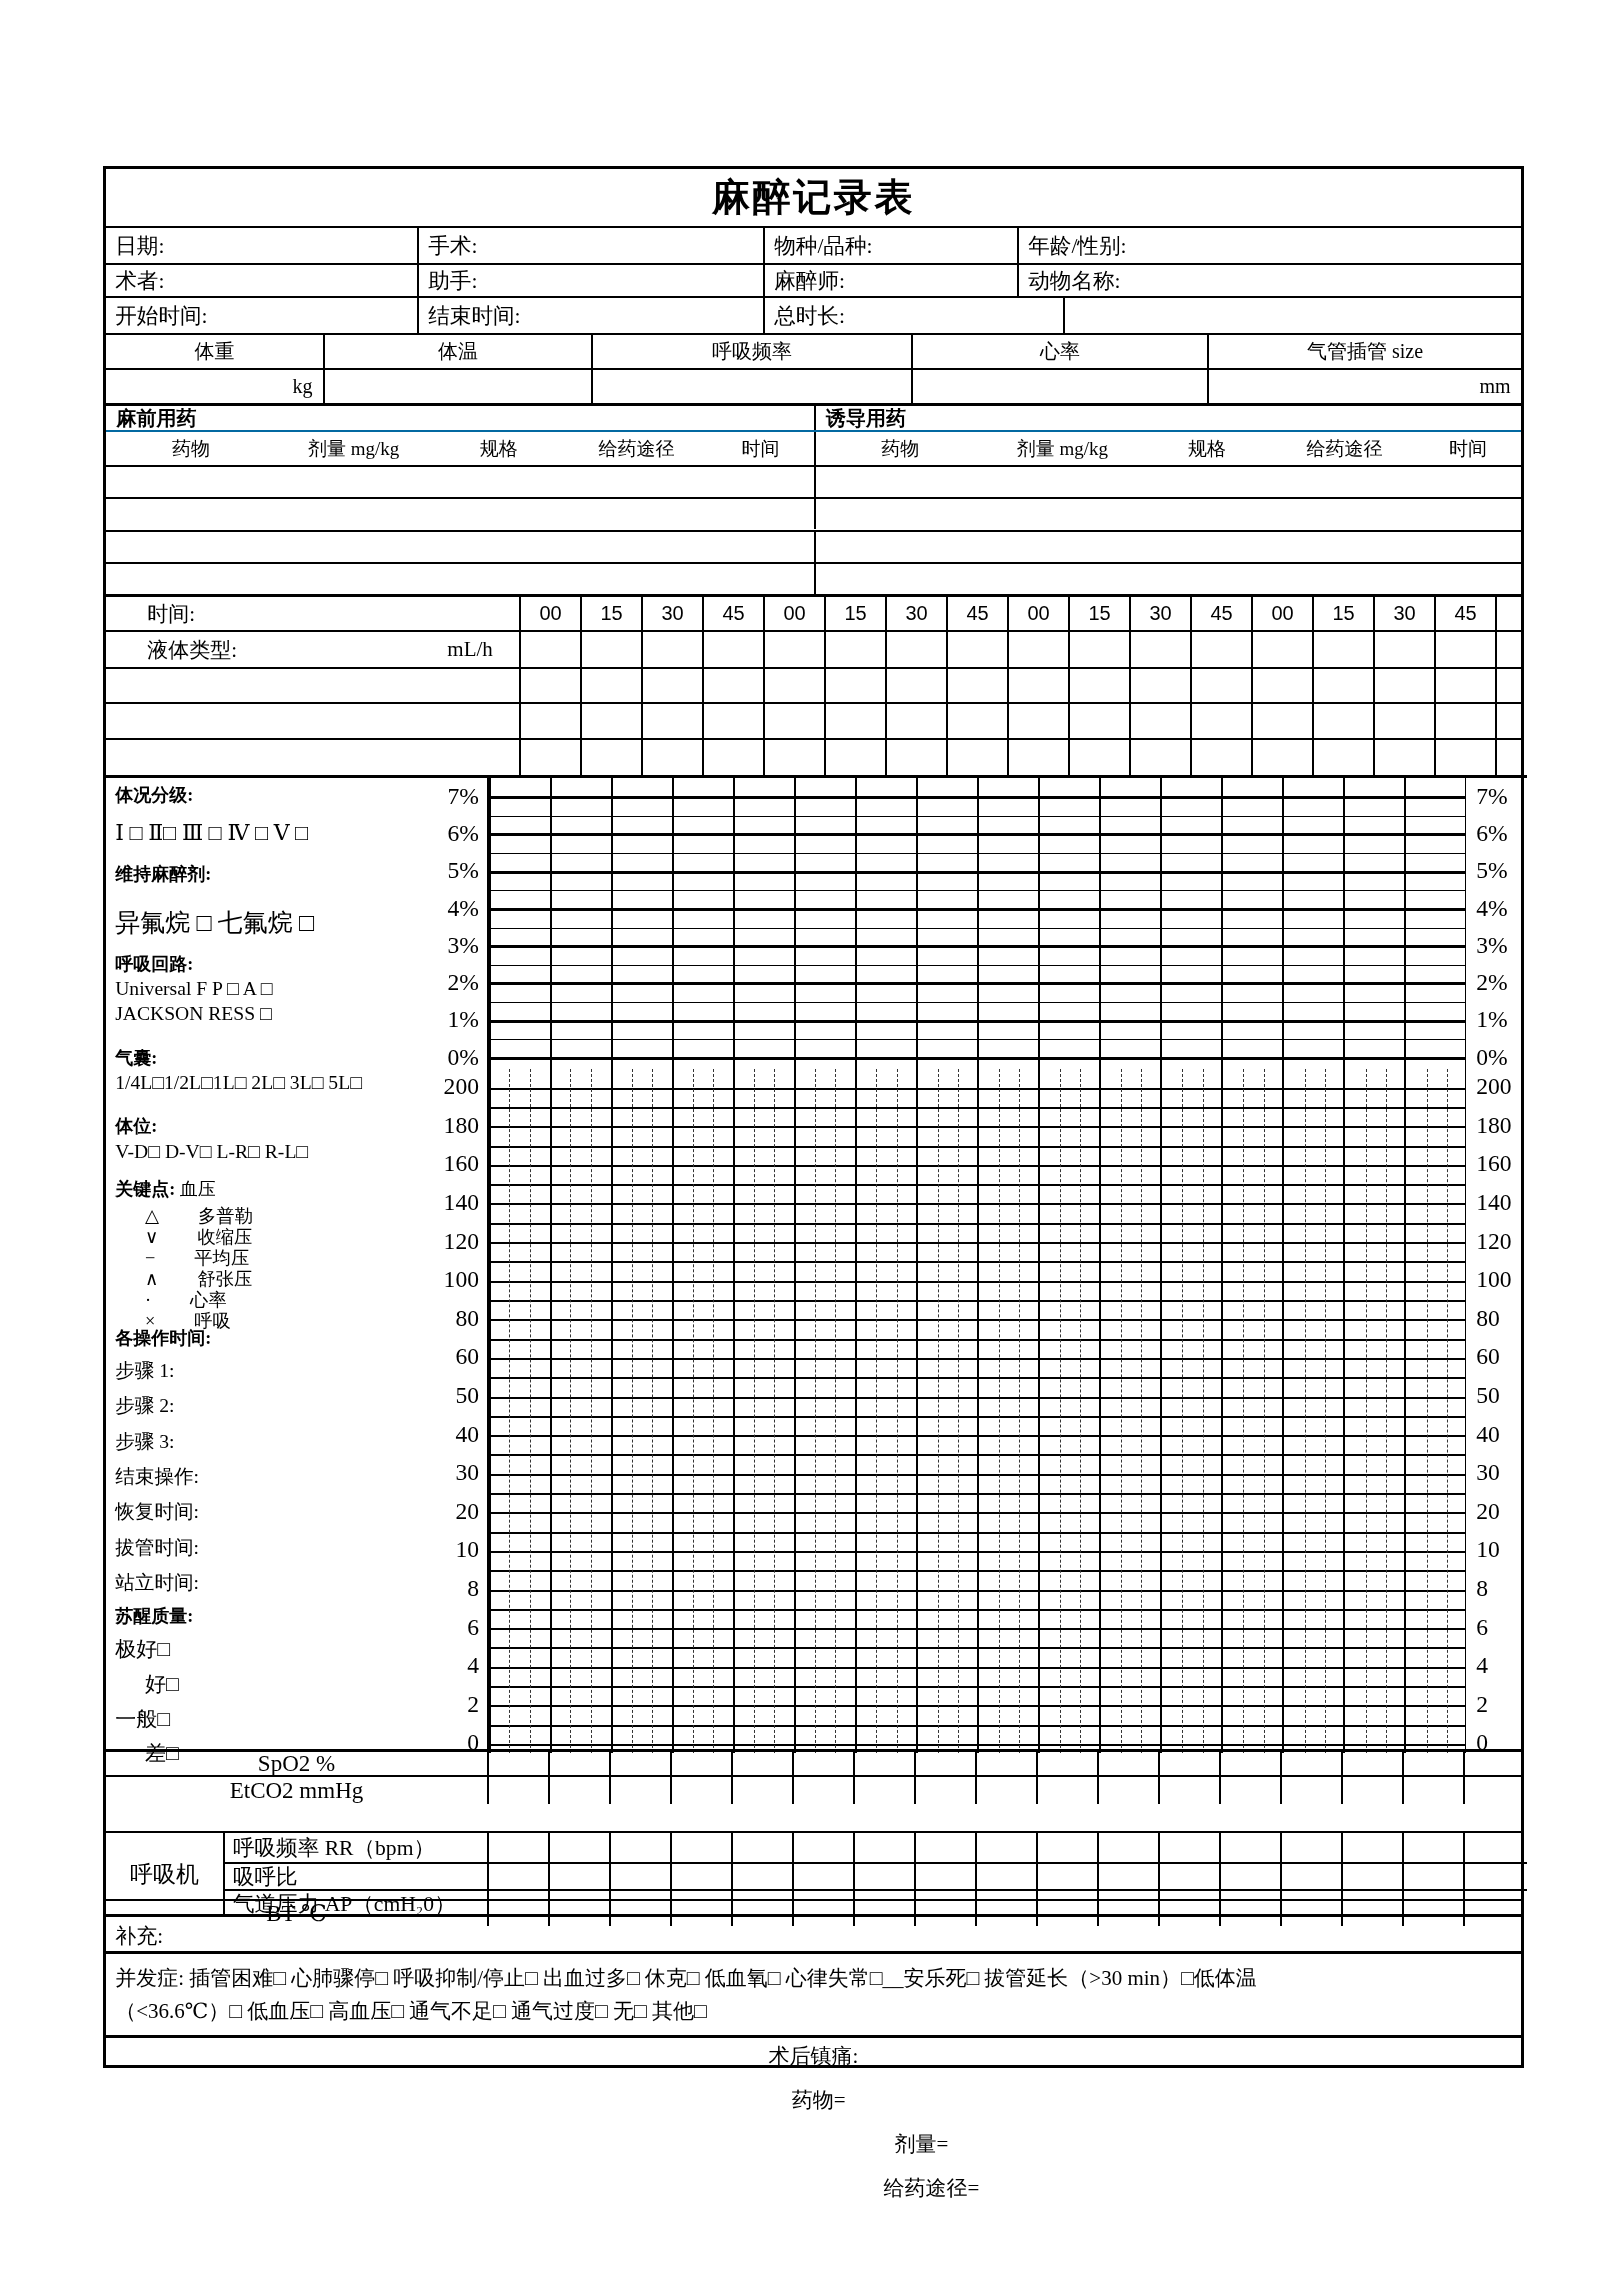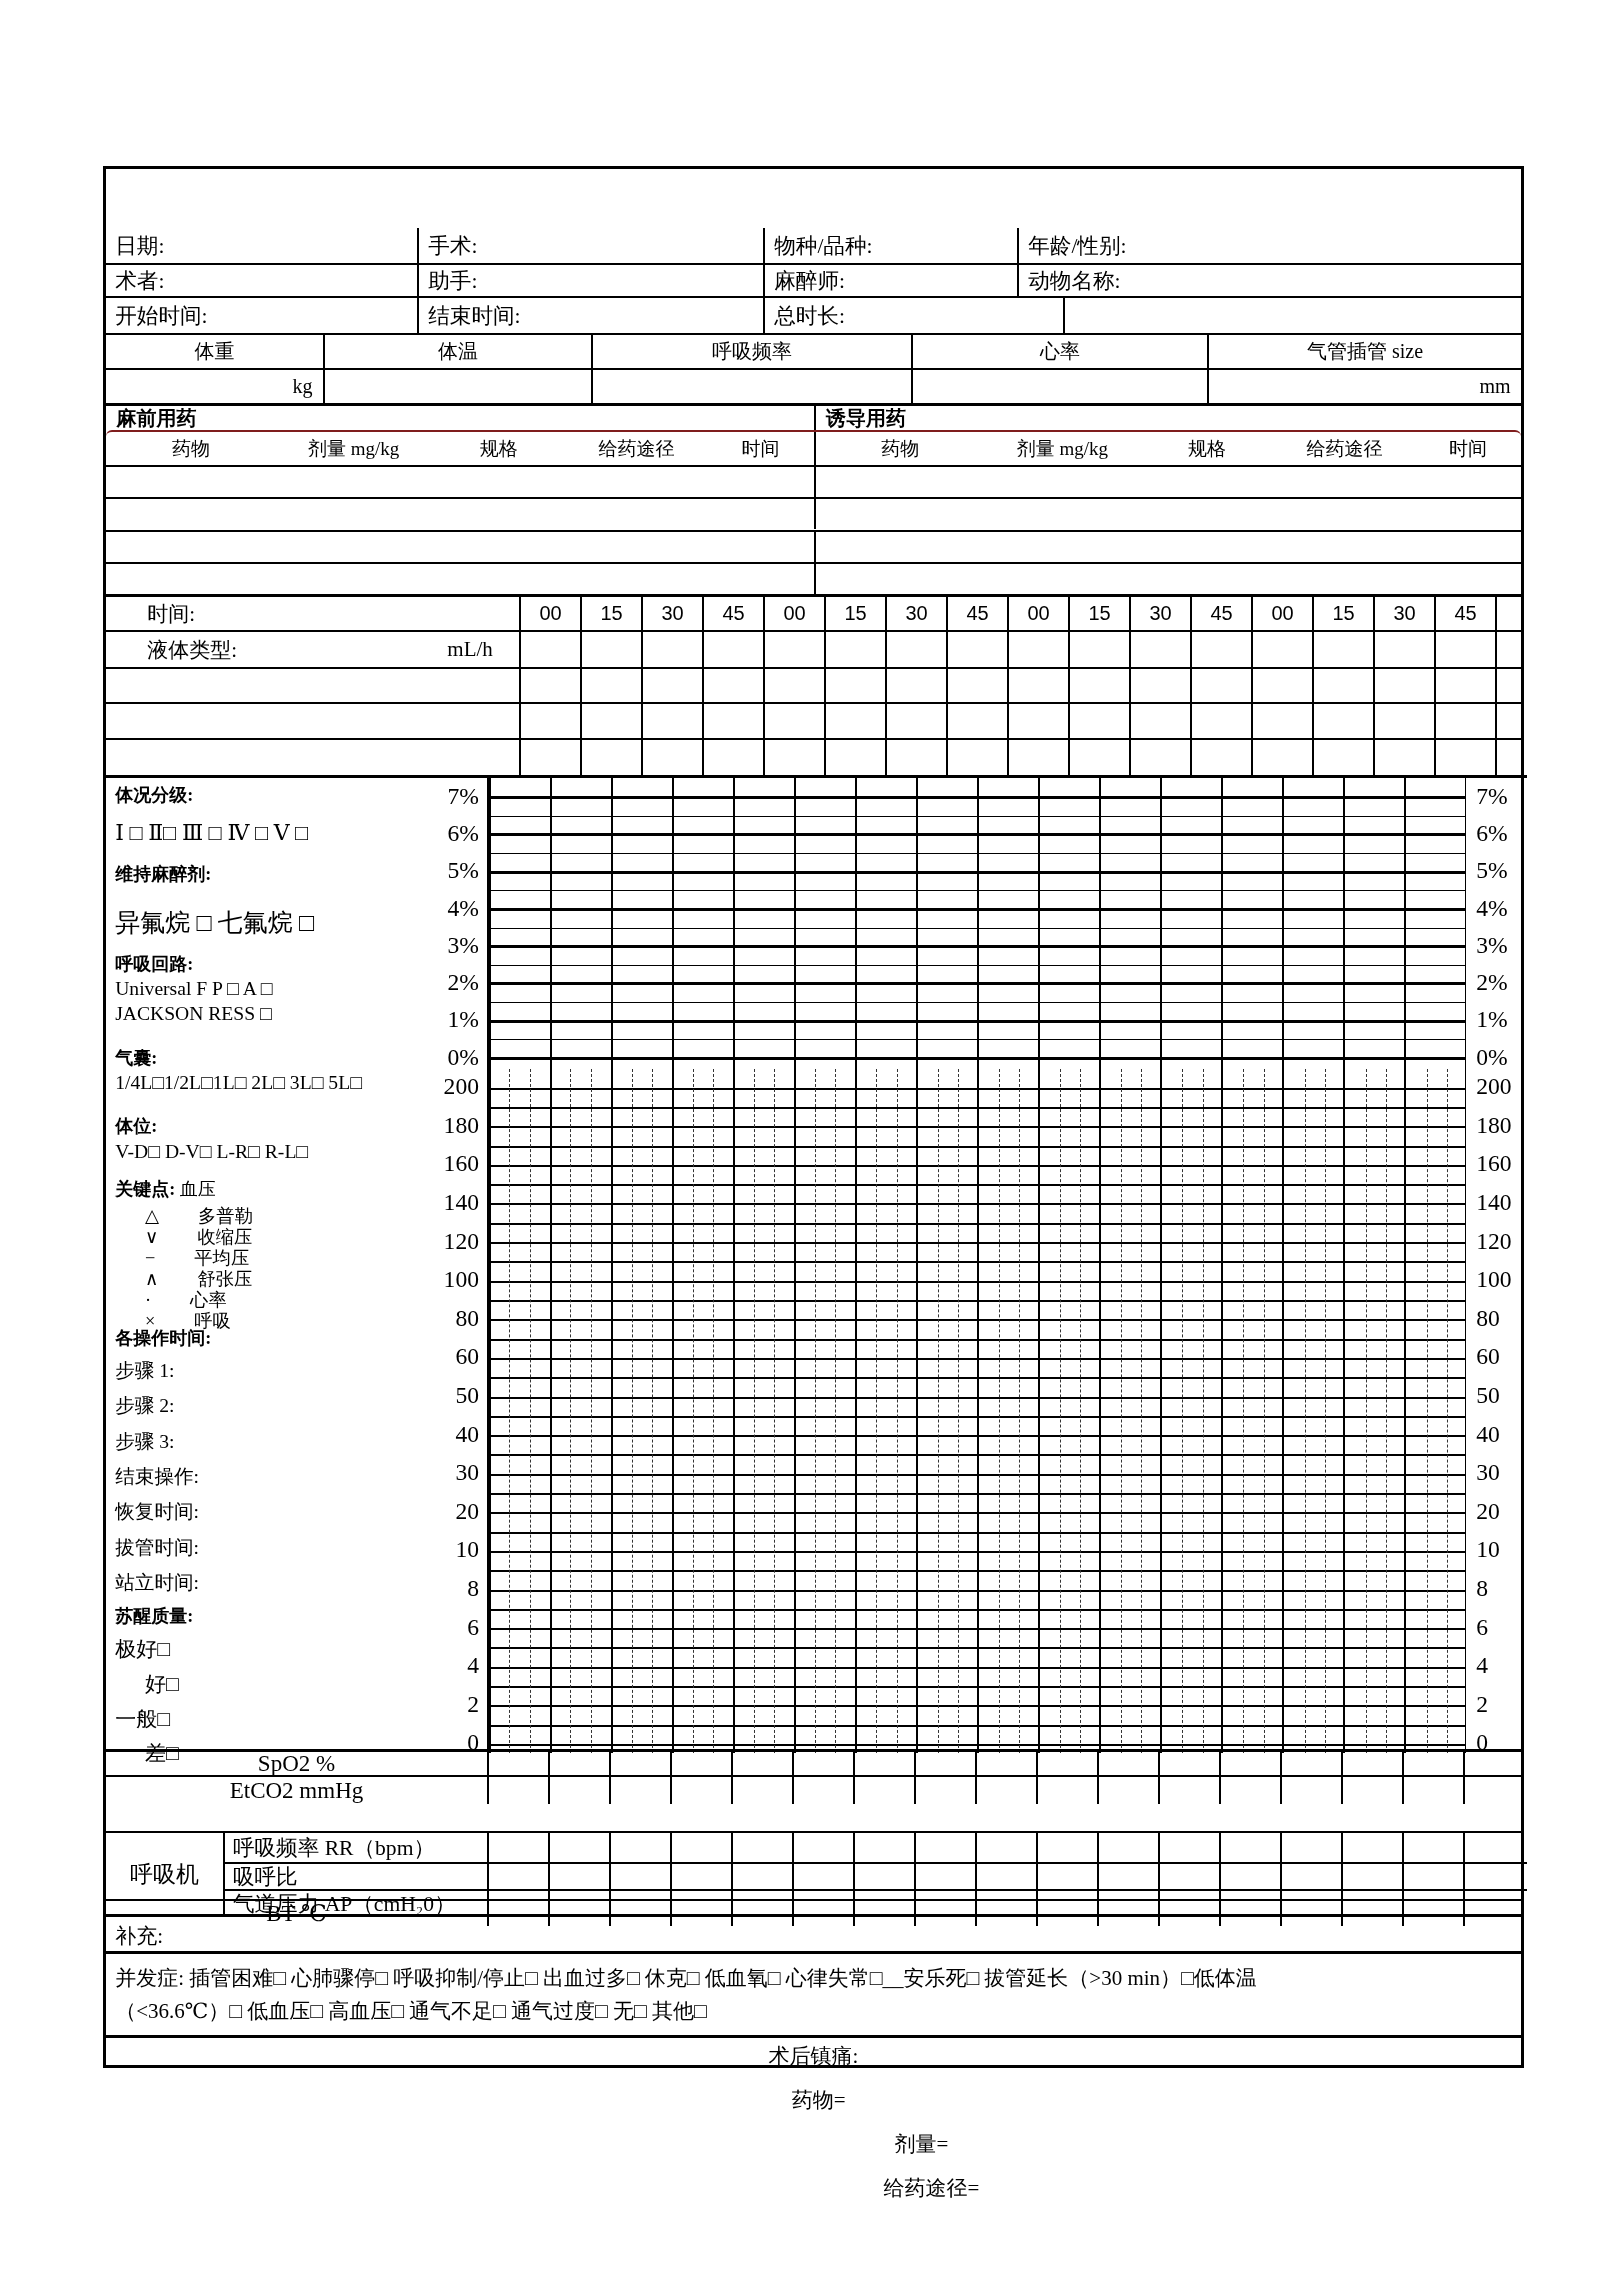--- a/index.html
+++ b/index.html
@@ -18,21 +18,21 @@
   .info-cell:first-child{border-left:none;}
   
   .vit-row{left:0;width:100%;display:flex;}
   .vit-cell{border-left:2px solid #000;font-size:20px;display:flex;align-items:center;justify-content:center;}
   .vit-cell:first-child{border-left:none;}
   .unit-cell{justify-content:flex-end;padding-right:10.5px;font-size:20px;}
   
   .med-titles{display:flex;border-top:3.3px solid #000;}
   .med-title{width:50%;font-size:20px;font-weight:bold;padding:1.3px 10.5px;display:flex;align-items:center;}
   .med-title+.med-title{border-left:2px solid #000;}
-  .med-cols{display:flex;border-top:2px solid #7f1d1d;border-radius:6px;}
+  .med-cols{display:flex;border-top:2px solid #0369a1;}
   .med-col-half{width:50%;display:flex;align-items:center;}
   .med-col-half+.med-col-half{border-left:2px solid #000;}
   .med-col{font-size:19px;text-align:center;}
   .drug-row{display:flex;border-top:2px solid #000;}
   .drug-row.thick{border-top:2.6px solid #000;}
   .drug-half{width:50%;height:100%;}
   .drug-half+.drug-half{border-left:2px solid #000;}
   
   .grid-row{display:flex;padding-left:32px;}
   .row-label-cell{width:381px;display:flex;align-items:center;padding:0 9.2px;font-size:21px;flex:0 0 381px;}
@@ -66,20 +66,21 @@
   .text-row{border-top:3.3px solid #000;padding:3.9px 9.2px;font-size:21px;display:flex;align-items:center;}
   .comp{flex-direction:column;align-items:flex-start;justify-content:center;line-height:1.55;}
   .analg{gap:16px;flex-direction:column;}
   .analg span{display:inline-block;}
 </style>
 </head>
 <body>
 
 <div class="form">
 
+  <div class="abs title">麻醉记录表</div>
 
   <div class="abs info-row" style="top:59px;height:37px;">
     <div class="info-cell" style="width:311px;">
         <span>日期:</span>
       </div>
     <div class="info-cell" style="width:346px;">
         <span>手术:</span>
       </div>
     <div class="info-cell" style="width:254px;">
         <span>物种/品种:</span>

